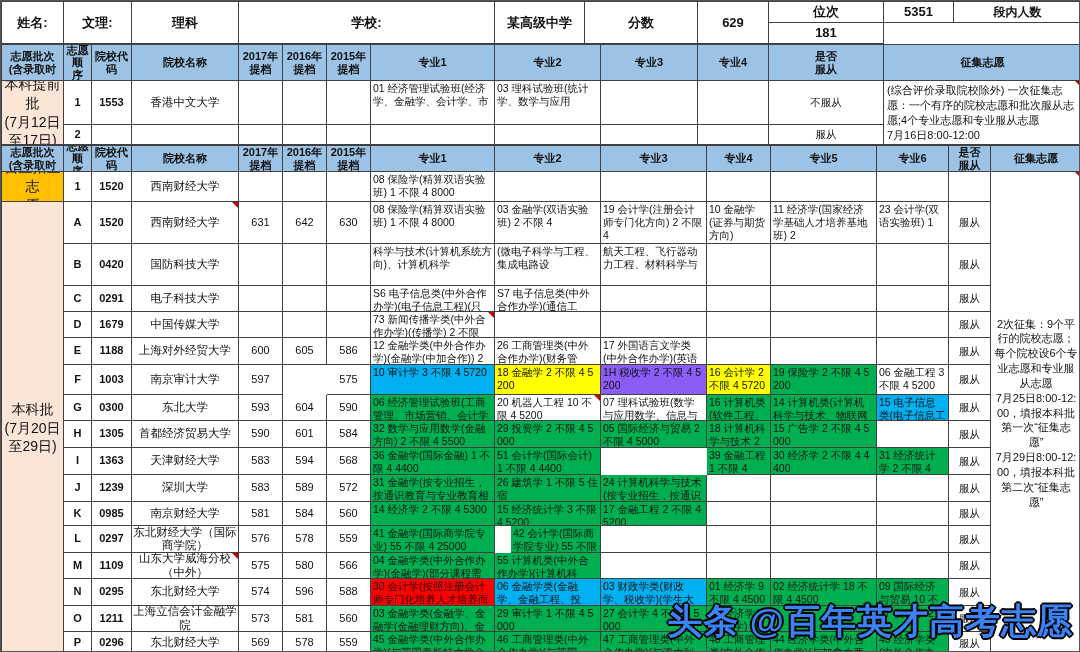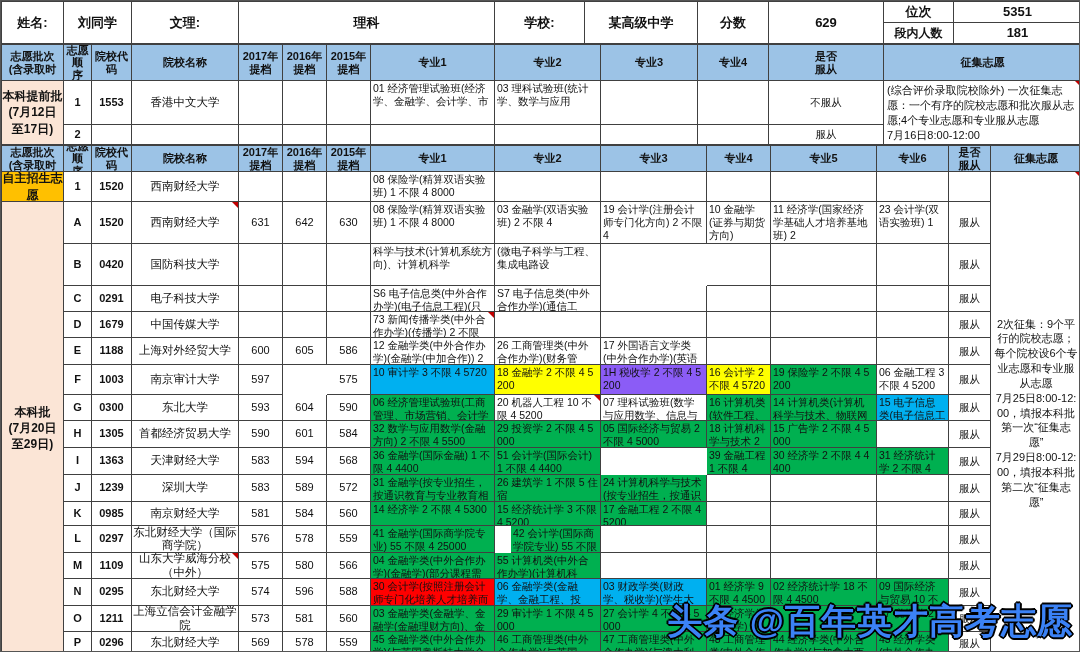--- a/index.html
+++ b/index.html
@@ -5,21 +5,21 @@
   html,body{margin:0;padding:0;background:#e8e8e8;}
   #page{position:relative;width:1080px;height:652px;background:#fff;
         font-family:"Liberation Sans","DejaVu Sans",sans-serif;color:#111;
         overflow:hidden;border:1px solid #555;box-sizing:border-box;}
   .grid{display:grid;border-left:1px solid #404040;border-top:1px solid #404040;box-sizing:border-box;}
   .cell{position:relative;border-right:1px solid #404040;border-bottom:1px solid #404040;
         box-sizing:border-box;overflow:hidden;display:flex;align-items:center;justify-content:center;
         text-align:center;word-break:break-all;line-height:1.2;background:#fff;}
   .hdr{background:#9CC3E6;font-weight:bold;font-size:11px;white-space:pre-line;line-height:1.15;}
   .info .cell{font-size:13px;font-weight:bold;}
-  .sec{white-space:pre-line;font-size:12px;font-weight:bold;line-height:1.35;}
+  .sec{white-space:pre-line;font-size:14px;font-weight:normal;line-height:1.35;}
   .mj{font-size:10.5px;justify-content:flex-start;text-align:left;align-items:flex-start;
       padding:1px 2px;line-height:1.22;}
   .num{font-size:11px;}
   .seq{font-size:11px;font-weight:bold;}
   .code{font-size:11px;font-weight:bold;text-align:right;}
   .uname{font-size:11.5px;line-height:1.15;padding:0 1px;}
   .obey{font-size:10.5px;}
   .rec{white-space:pre-line;font-size:11px;line-height:1.35;padding:2px 3px;}
   .rec1{align-items:flex-start;text-align:left;justify-content:flex-start;}
   .mk{position:absolute;top:0;right:0;width:0;height:0;
@@ -29,21 +29,20 @@
       text-shadow:-2px 0 0 #000,2px 0 0 #000,0 -2px 0 #000,0 2px 0 #000,
                   -1px -1px 0 #000,1px 1px 0 #000,-1px 1px 0 #000,1px -1px 0 #000;}
 </style>
 </head>
 <body>
 
 <div id="page">
 
   <div id="infobar" class="grid info" style="grid-template-columns:62px 68px 107px 256px 90px 113px 71px 115px 70px 128px;grid-template-rows:21px 21px;width:1080px;">
     <div class="cell" style="grid-row:1/3">姓名:</div>
-    <div class="cell" style="grid-row:1/3">刘同学</div>
     <div class="cell" style="grid-row:1/3">文理:</div>
     <div class="cell" style="grid-row:1/3">理科</div>
     <div class="cell" style="grid-row:1/3">学校:</div>
     <div class="cell" style="grid-row:1/3">某高级中学</div>
     <div class="cell" style="grid-row:1/3">分数</div>
     <div class="cell" style="grid-row:1/3">629</div>
     <div class="cell">位次</div>
     <div class="cell">5351</div>
     <div class="cell" style="font-size:12px">段内人数</div>
     <div class="cell">181</div>
@@ -154,20 +153,21 @@
       <div class="cell mj" style="grid-area: 3 / 13;">23 会计学(双语实验班) 1</div>
       <div class="cell obey" style="grid-area: 3 / 14;">服从</div>
       <div class="cell seq" style="grid-area: 4 / 2;">B</div>
       <div class="cell code" style="grid-area: 4 / 3;">0420</div>
       <div class="cell uname" style="grid-area: 4 / 4; text-align: center;">国防科技大学</div>
       <div class="cell num" style="grid-area: 4 / 5;"></div>
       <div class="cell num" style="grid-area: 4 / 6;"></div>
       <div class="cell num" style="grid-area: 4 / 7;"></div>
       <div class="cell mj" style="grid-area: 4 / 8;">科学与技术(计算机系统方向)、计算机科学</div>
       <div class="cell mj" style="grid-area: 4 / 9;">(微电子科学与工程、集成电路设</div>
+      <div class="cell mj" style="grid-area: 4 / 10;">航天工程、飞行器动力工程、材料科学与</div>
       <div class="cell mj" style="grid-area: 4 / 11;"></div>
       <div class="cell mj" style="grid-area: 4 / 12;"></div>
       <div class="cell mj" style="grid-area: 4 / 13;"></div>
       <div class="cell obey" style="grid-area: 4 / 14;">服从</div>
       <div class="cell seq" style="grid-area: 5 / 2;">C</div>
       <div class="cell code" style="grid-area: 5 / 3;">0291</div>
       <div class="cell uname" style="grid-area: 5 / 4; text-align: right;">电子科技大学</div>
       <div class="cell num" style="grid-area: 5 / 5;"></div>
       <div class="cell num" style="grid-area: 5 / 6;"></div>
       <div class="cell num" style="grid-area: 5 / 7;"></div>

